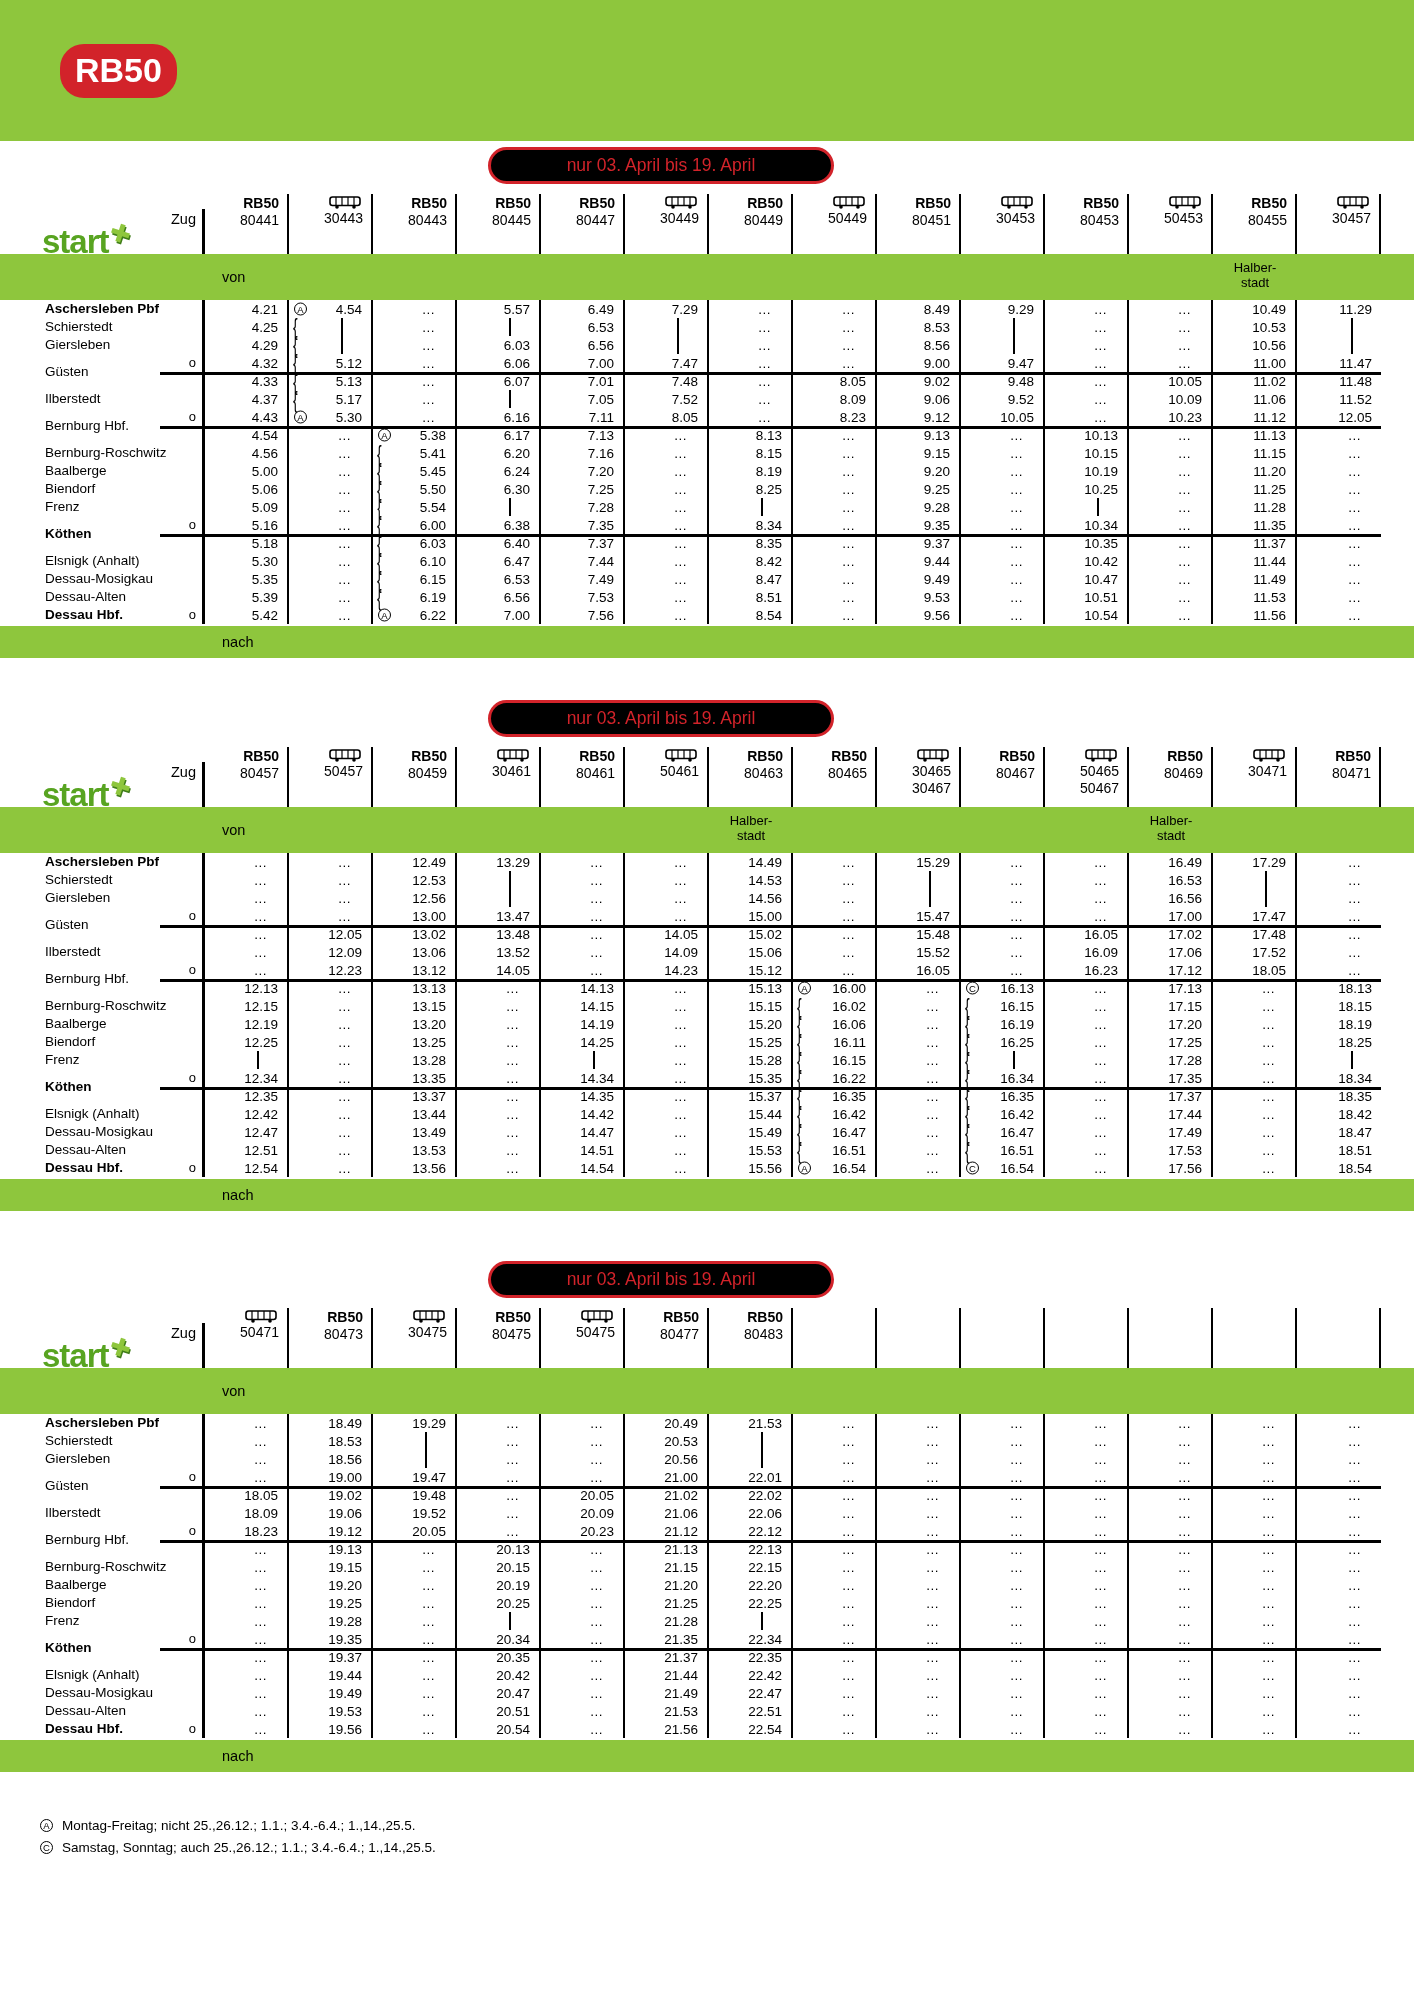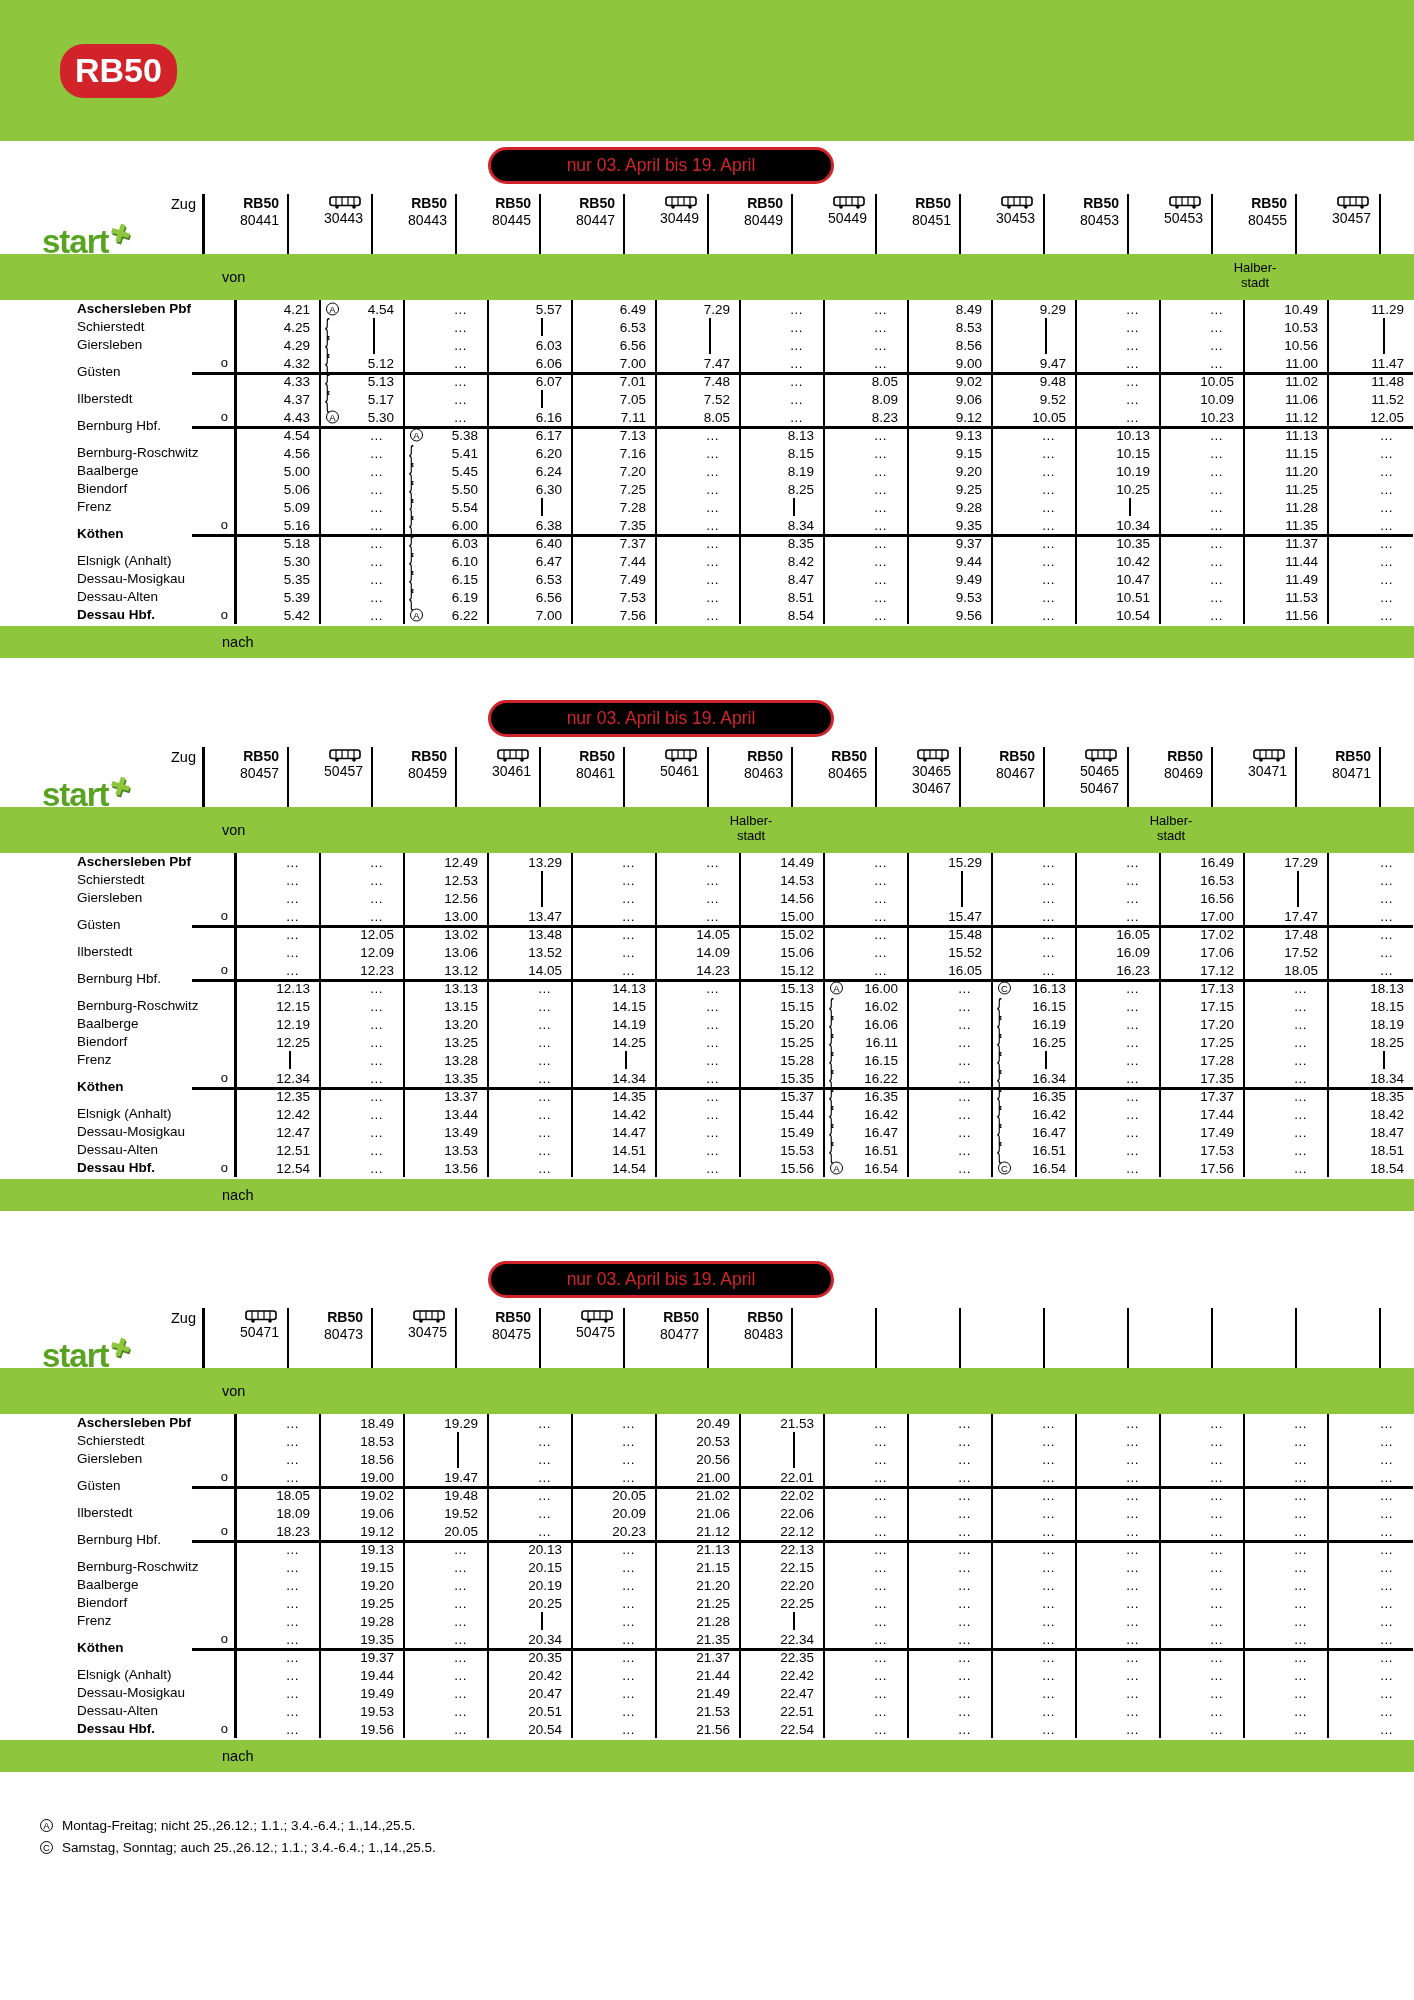--- a/index.html
+++ b/index.html
@@ -19,42 +19,42 @@
         color:var(--red);font-size:17.5px;display:flex;align-items:center;
         justify-content:center;margin-left:488px;box-sizing:border-box;background:#000000;}
   .s1 .pill{margin-top:6px;margin-bottom:10px}
   .s2 .pill{margin-top:42px;margin-bottom:10px}
   .s3 .pill{margin-top:50px;margin-bottom:10px}
 
   
   .hrow{display:grid;grid-template-columns:122px 45px repeat(14,84px);height:60px;
         padding-left:38px;position:relative;box-sizing:border-box;}
   .zug{grid-column:1/3;text-align:right;font-size:14.5px;padding:2px 6px 0 0;
-       border-right:3.5px solid #000;box-sizing:border-box;}
+       border-right:3.5px solid #000;box-sizing:border-box;margin-top:15px;}
   .hcol{border-right:2.5px solid #000;text-align:right;padding:1px 8px 0 0;
         font-size:14px;line-height:16.5px;box-sizing:border-box;}
   .hcol .ln{font-weight:bold}
   .busic{display:block;margin:1px 0 1px auto;width:34px;height:13px}
   .startlogo{position:absolute;left:42px;bottom:-4px;font-size:33px;font-weight:bold;
              color:#58a421;letter-spacing:-1px;line-height:1;}
   .startlogo .plus{display:inline-block;color:var(--green);transform:rotate(18deg);
              font-size:25px;margin-left:1px;position:relative;top:-11px;
              text-shadow:1.5px 1.5px 0 #3f7d18;}
 
   
   .band{height:46px;background:var(--green);position:relative;padding-left:9px;}
   .nachband{height:32px;background:var(--green);position:relative;margin-top:2px;}
   .vonlabel,.nachlabel{position:absolute;left:222px;top:50%;transform:translateY(-50%);
         font-size:14.5px;}
   .origin{position:absolute;top:6px;width:84px;text-align:center;font-size:13px;
         line-height:15px;}
 
   
   .tbody{padding-left:38px;}
-  .row{display:grid;grid-template-columns:122px 45px repeat(14,84px);height:18px;margin-left:32px;}
+  .row{display:grid;grid-template-columns:122px 45px repeat(14,84px);height:18px;}
   .scell{font-size:13.5px;white-space:nowrap;padding-left:7px;line-height:18px;}
   .scell.b{font-weight:bold}
   .scell.span2{transform:translateY(9px)}
   .mcell{border-right:3.5px solid #000;text-align:right;font-size:13px;line-height:18px;
          padding-right:6px;box-sizing:border-box;}
   .tcell{border-right:2px solid #000;position:relative;display:flex;align-items:center;
          justify-content:flex-end;padding-right:9px;font-size:13.5px;box-sizing:border-box;}
   .tcell.tlast{border-right:none}
   .tcell.dots{padding-right:20px;letter-spacing:.5px}
   .row.rule .mcell,.row.rule .tcell{border-bottom:3px solid #000;}

